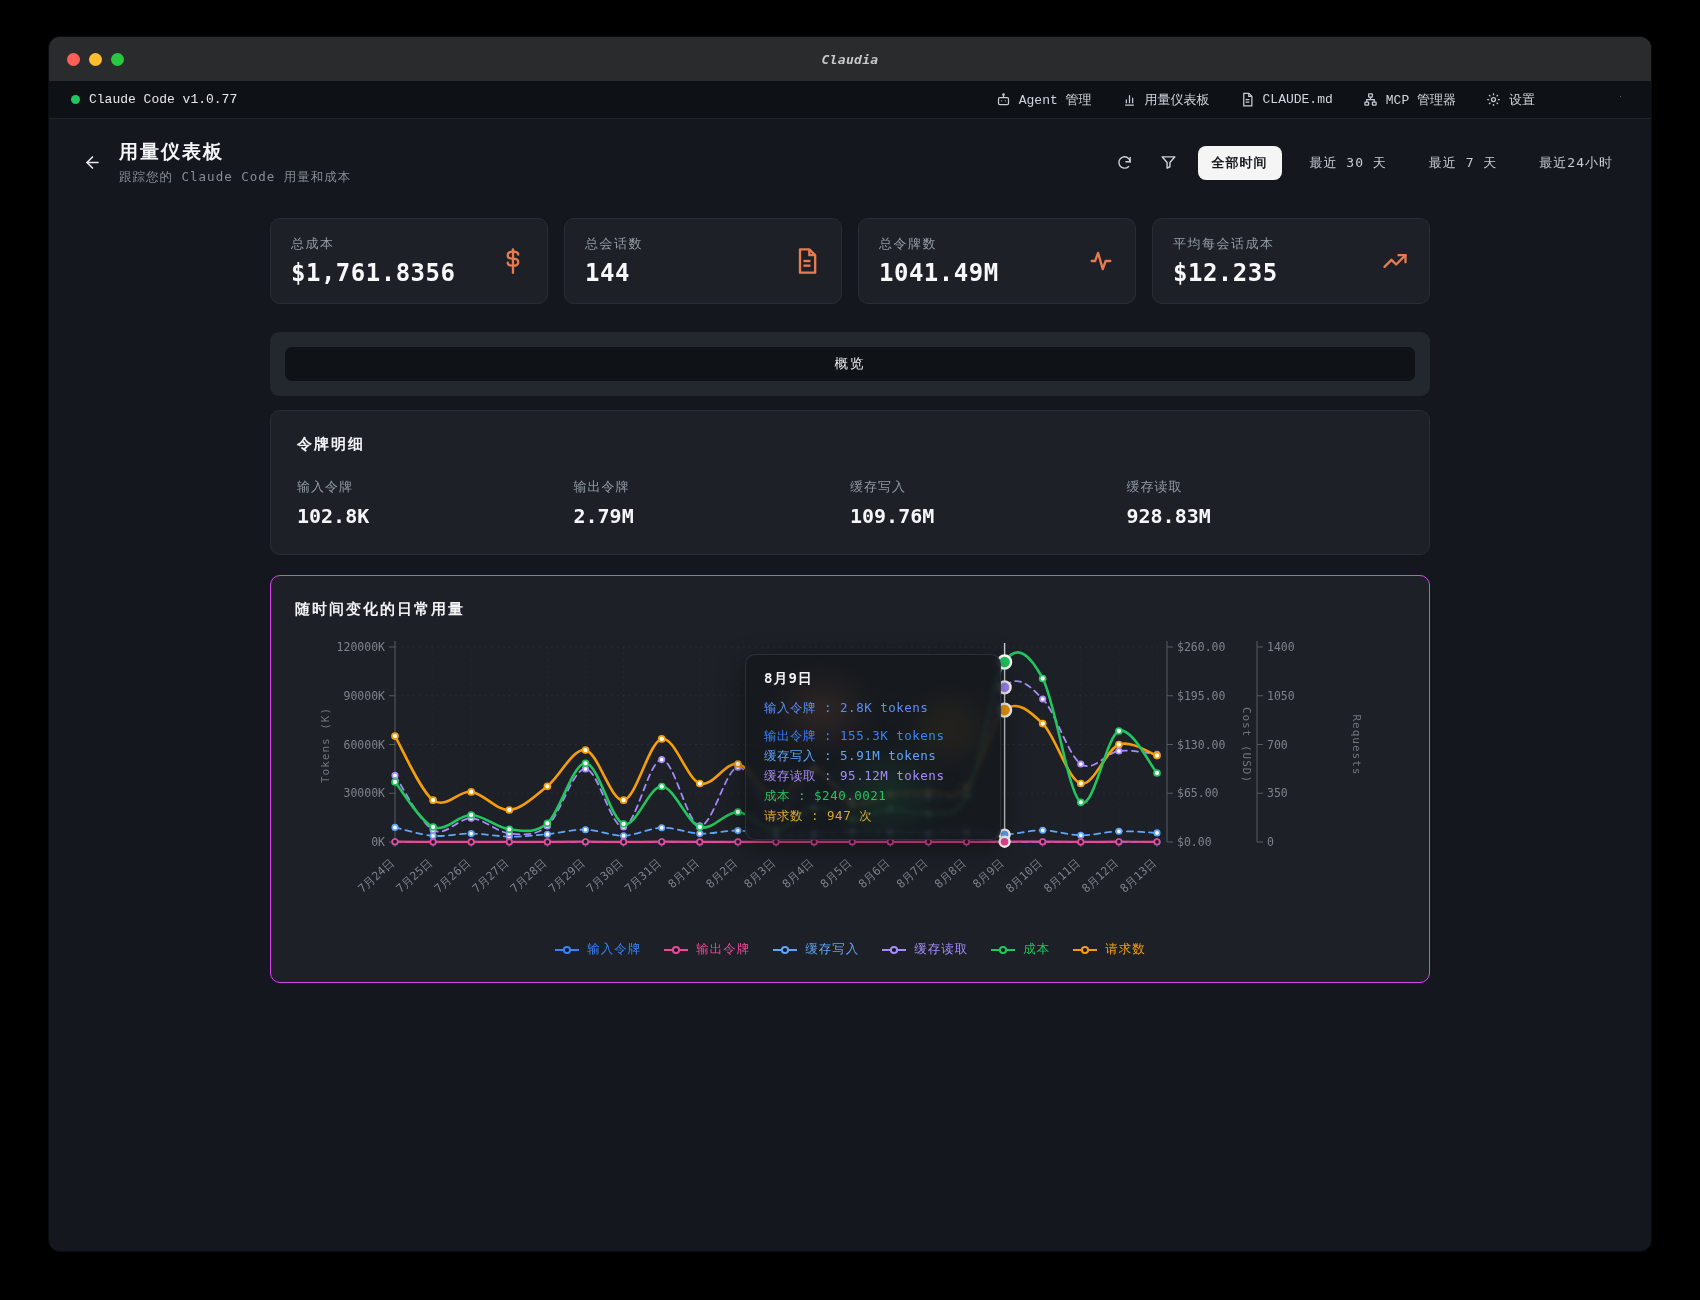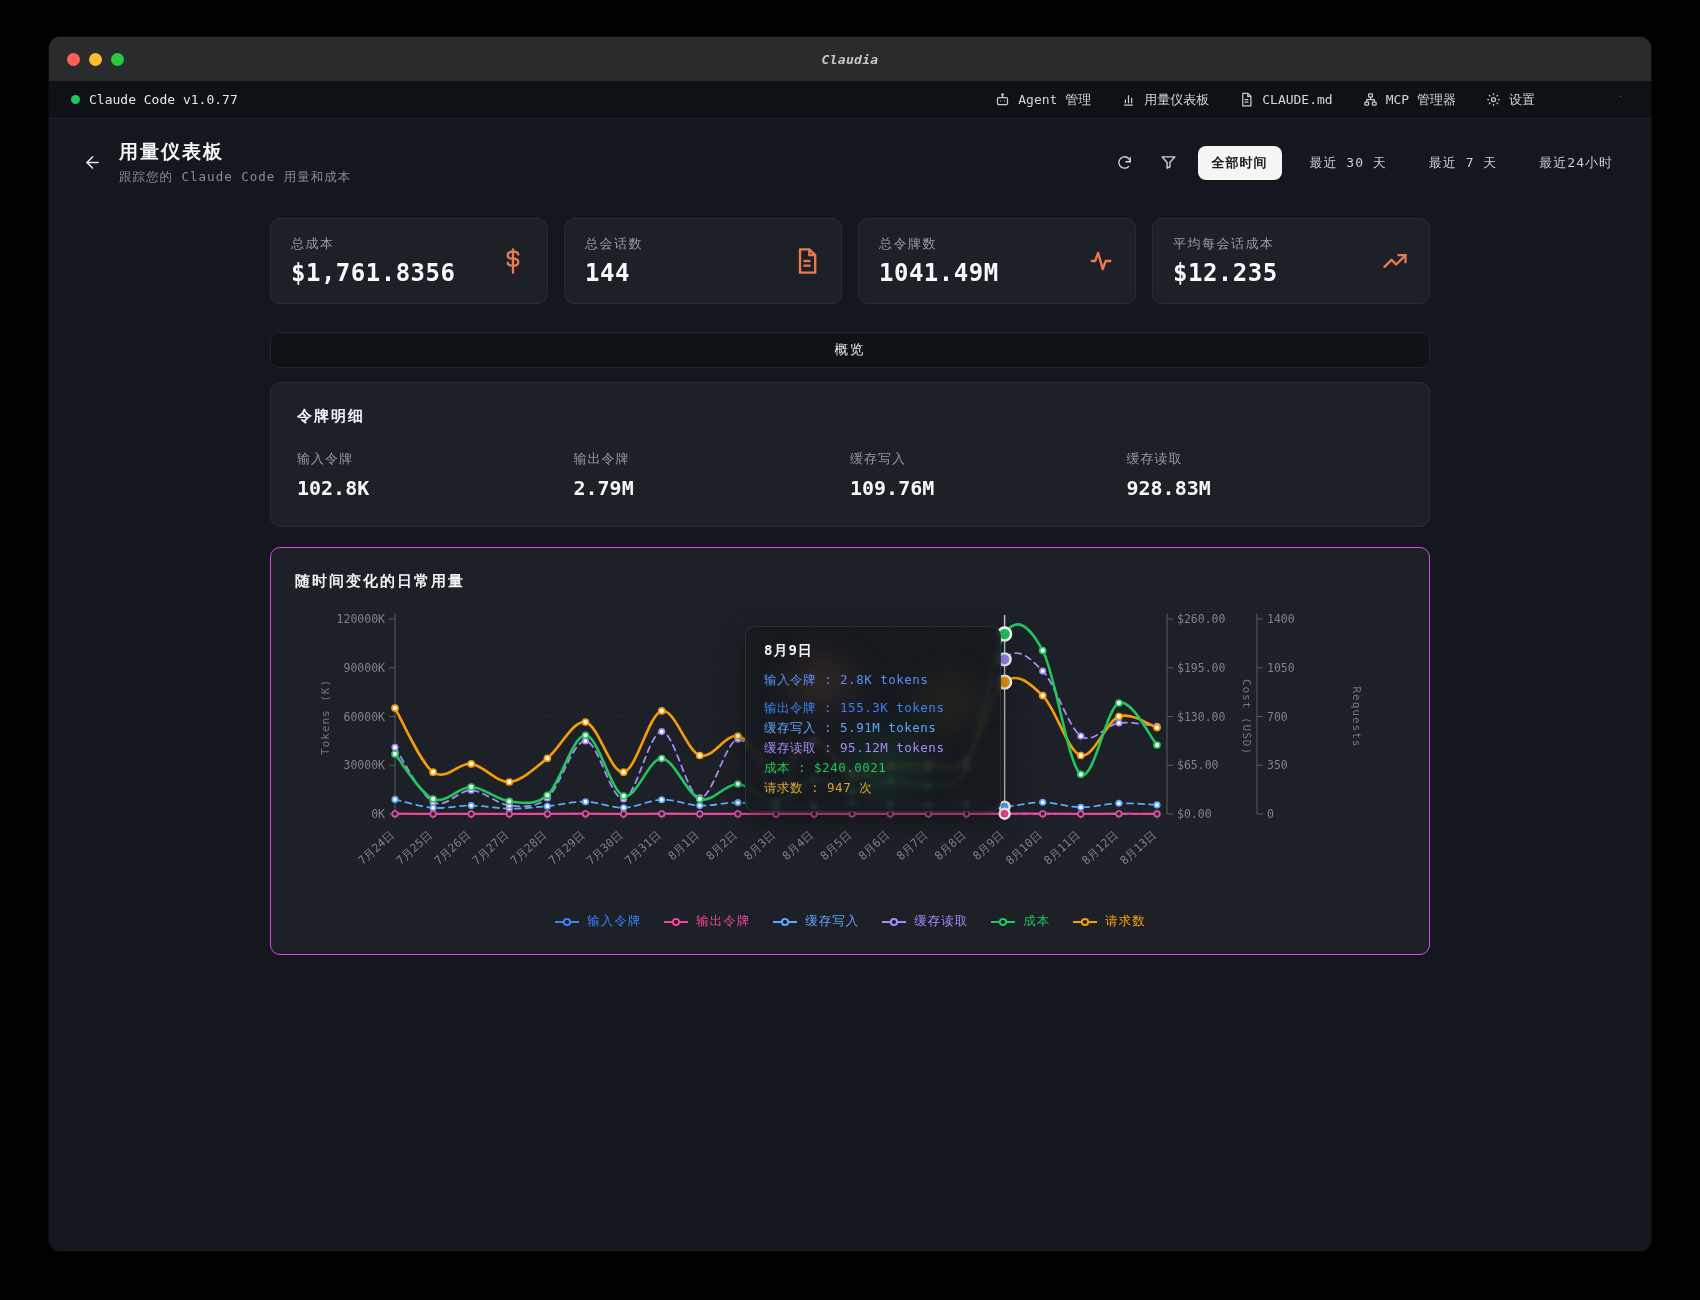--- a/index.html
+++ b/index.html
@@ -8,21 +8,21 @@
     position:absolute; left:48px; top:36px; width:1604px; height:1216px;
     background:#14171d; border-radius:12px; overflow:hidden;
     box-shadow:0 20px 60px rgba(0,0,0,.8); border:1px solid #0a0c10;
   }
   
   .titlebar { height:44px; background:#2a2b2d; display:flex; align-items:center; position:relative;font-style:italic; }
   .traffic { display:flex; gap:9px; margin-left:18px; }
   .light { width:13px; height:13px; border-radius:50%; }
   .titlebar-title { position:absolute; left:0; right:0; text-align:center; font-size:13px; font-weight:bold; color:#c9c9cb; letter-spacing:.3px; }
   
-  .navbar { height:38px; background:#0e1116; border-bottom:1px solid #20242c; display:flex; align-items:center; padding:0 22px; }
+  .navbar { height:38px; background:#0e1116; border-bottom:1px solid #20242c; display:flex; align-items:center; padding:0 22px;font-family:Liberation Mono, monospace; }
   .app-id { display:flex; align-items:center; gap:9px; color:#e6e8eb; font-size:13px; }
   .green-dot { width:9px; height:9px; border-radius:50%; background:#23c55e; }
   .nav-right { margin-left:auto; display:flex; align-items:center; gap:30px; }
   .nav-item { display:flex; align-items:center; gap:8px; color:#d2d6dc; font-size:13px; cursor:pointer; }
   .nav-item svg { stroke:#c6cbd2; }
   .nav-icon-btn { color:#d2d6dc; display:flex; align-items:center; }
   
   .pagehead { display:flex; align-items:center; padding:20px 24px 18px 24px; }
   .back-btn { width:38px; height:38px; border-radius:8px; display:flex; align-items:center; justify-content:center; color:#e8eaed; cursor:pointer; }
   .head-text { margin-left:8px; }
@@ -35,21 +35,21 @@
   
   .content { width:1160px; margin:0 auto; }
   
   .stats-row { display:flex; gap:16px; margin-top:14px; }
   .stat-card { flex:1; background:#1d2127; border:1px solid #282d35; border-radius:10px; padding:16px 20px; display:flex; align-items:center; }
   .stat-meta { flex:1; }
   .stat-label { font-size:13px; color:#959ca6; letter-spacing:1.5px; }
   .stat-value { font-size:24px; font-weight:bold; color:#f7f8fa; margin-top:6px; letter-spacing:.5px; }
   .stat-icon { color:#e87a52; display:flex; align-items:center; }
   
-  .tabs { display:flex; background:#23272e; border-radius:9px; margin-top:28px; padding:1px; }
+  .tabs { display:flex; background:#23272e; border-radius:9px; margin-top:28px; padding:15px; }
   .tab { flex:1; text-align:center; font-size:13.5px; padding:8px 0; border-radius:7px; color:#9aa1ab; cursor:pointer; letter-spacing:2px; }
   .tab.active { background:#0f1216; color:#eceef1; }
   
   .breakdown { background:#1d2127; border:1px solid #282d35; border-radius:10px; margin-top:14px; padding:24px 26px 26px 26px; }
   .breakdown-title { font-size:15px; font-weight:bold; color:#f2f4f6; letter-spacing:2px; }
   .breakdown-grid { display:grid; grid-template-columns:repeat(4,1fr); margin-top:24px; }
   .bd-label { font-size:13px; color:#9199a3; letter-spacing:1px; }
   .bd-value { font-size:20px; font-weight:bold; color:#f5f6f8; margin-top:8px; }
   
   .chart-card { position:relative; background:#1d2127; border:1px solid #d946ef; border-radius:10px; margin-top:20px; padding:24px 24px 18px 24px; }

